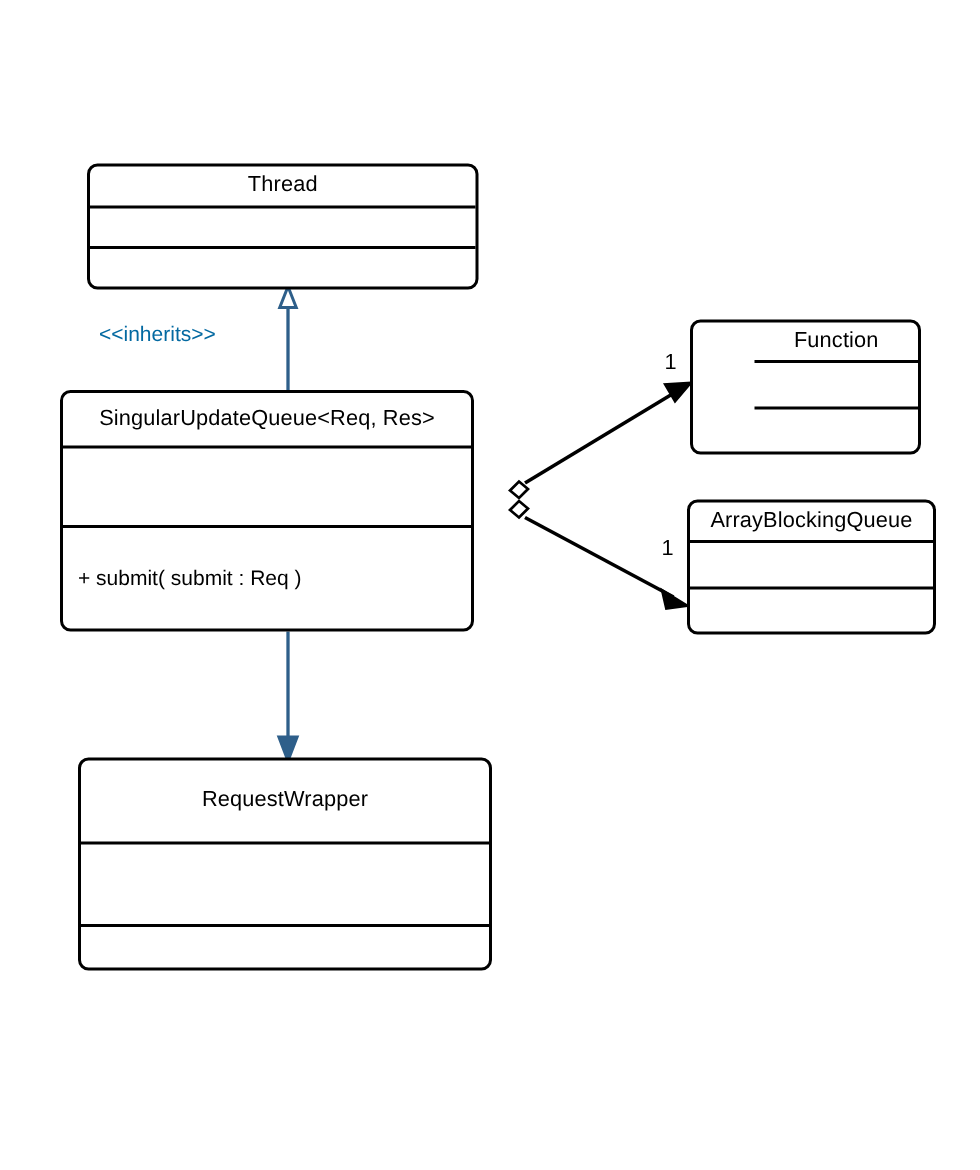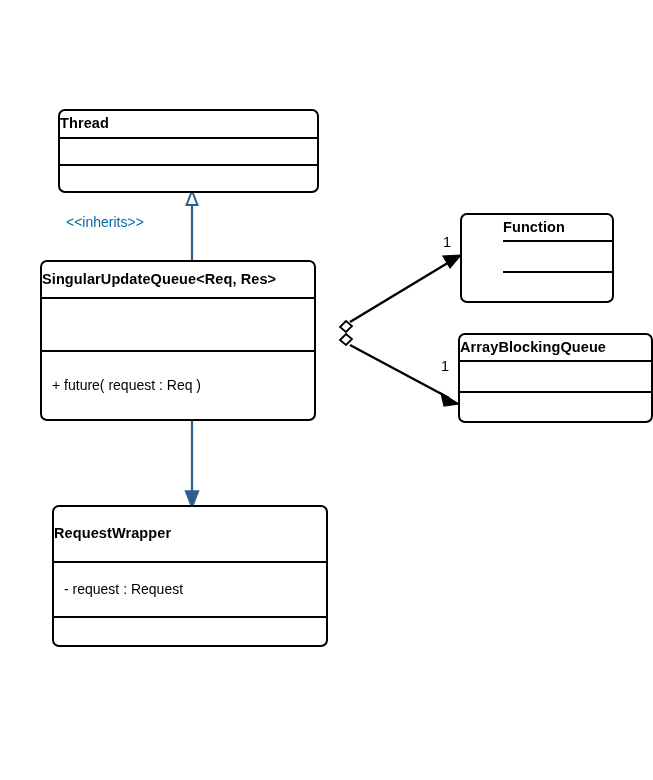--- a/index.html
+++ b/index.html
@@ -32,21 +32,22 @@
     box-sizing: border-box;
     display: flex;
     flex-direction: column;
     justify-content: center;
     overflow: hidden;
   }
   .uml-compartment + .uml-compartment {
     border-top: 2px solid #000000;
   }
   .uml-title {
-    font-weight: bold;
+    text-align: center;
+    font-weight: normal;
     font-size: 14.5px;
     color: #000000;
     letter-spacing: 0.1px;
     line-height: 1.2;
   }
   .uml-members {
     padding-left: 10px;
   }
   .uml-member {
     font-size: 14px;
@@ -118,45 +119,44 @@
   </div>
 
   <div class="diagram-label" style="left:66px; top:214px;">&lt;&lt;inherits&gt;&gt;</div>
 
   <div class="uml-class" style="left:40px; top:260px; width:276px; height:161px;">
     <div class="uml-compartment uml-title-compartment" style="height:36px;">
       <div class="uml-title">SingularUpdateQueue&lt;Req, Res&gt;</div>
     </div>
     <div class="uml-compartment uml-members" style="height:54px;"></div>
     <div class="uml-compartment uml-members" style="height:71px;">
-      <div class="uml-member">+ future( request : Req )</div>
+      <div class="uml-member">+ submit( submit : Req )</div>
     </div>
   </div>
 
   <div class="uml-class" style="left:52px; top:505px; width:276px; height:142px;">
     <div class="uml-compartment uml-title-compartment" style="height:56px;">
       <div class="uml-title">RequestWrapper</div>
     </div>
     <div class="uml-compartment uml-members" style="height:58px;">
-      <div class="uml-member">- request : Request</div>
     </div>
     <div class="uml-compartment uml-members" style="height:30px;"></div>
   </div>
 
   <div class="uml-class" style="left:460px; top:213px; width:154px; height:90px;padding-left:41px;">
     <div class="uml-compartment uml-title-compartment" style="height:26px;">
       <div class="uml-title">Function</div>
     </div>
     <div class="uml-compartment uml-members" style="height:31px;"></div>
     <div class="uml-compartment uml-members" style="height:31px;"></div>
   </div>
 
   <div class="mult-label" style="left:443px; top:234px;">1</div>
 
-  <div class="uml-class" style="left:458px; top:333px; width:195px; height:90px;">
+  <div class="uml-class" style="left:458px; top:333px; width:166px; height:90px;">
     <div class="uml-compartment uml-title-compartment" style="height:26px;">
       <div class="uml-title">ArrayBlockingQueue</div>
     </div>
     <div class="uml-compartment uml-members" style="height:31px;"></div>
     <div class="uml-compartment uml-members" style="height:31px;"></div>
   </div>
 
   <div class="mult-label" style="left:441px; top:358px;">1</div>
 
 </div>

